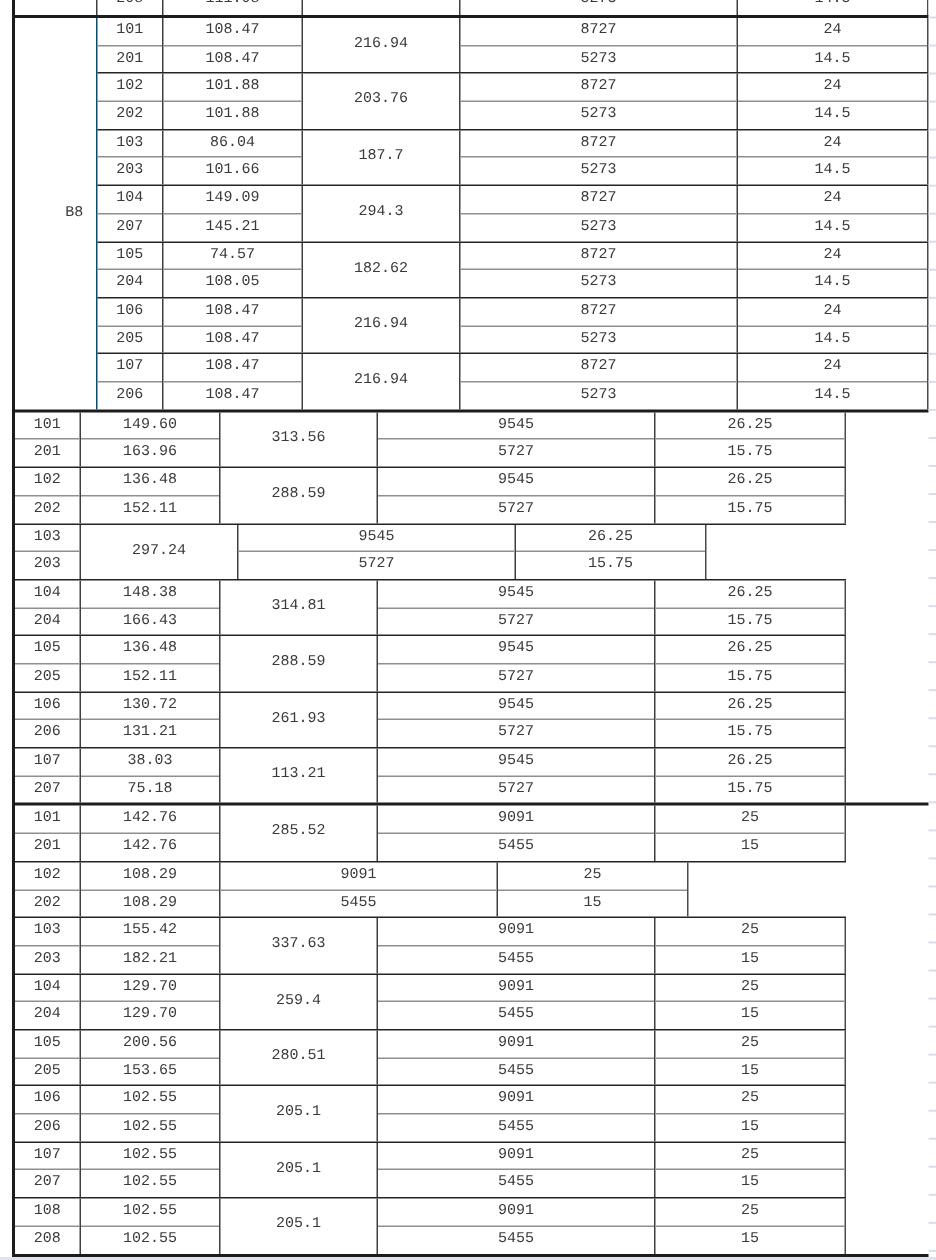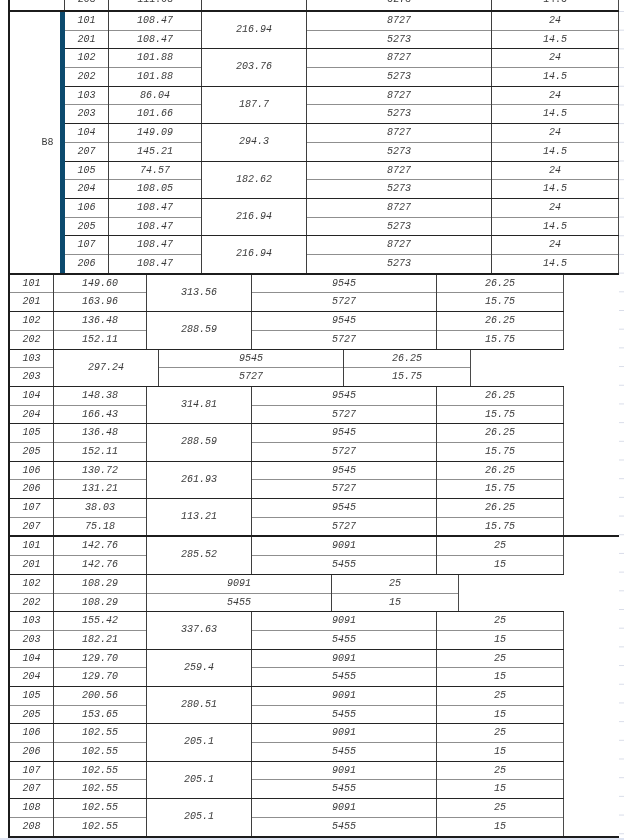--- a/index.html
+++ b/index.html
@@ -9,23 +9,23 @@
   
   .w-group{width:55px;} .w-room{width:44px;} .w-value{width:93px;}
   .w-sum{width:105px;} .w-amount{width:185px;} .w-rate{width:127px;}
 
   .partial-row{display:flex;height:12px;border-bottom:2px solid #1c1c1c;overflow:hidden;box-sizing:border-box;}
   .pcell{box-sizing:border-box;border-right:1px solid #3f3f3f;text-align:center;overflow:hidden;height:10px;}
   .pcell.rate-p{border-right:1.5px solid #4a4a4a;}
   .pcell span{display:block;margin-top:-9px;line-height:18.7px;}
 
   .section{display:flex;border-bottom:2px solid #1c1c1c;}
-  .group-cell{box-sizing:border-box;border-right:5px solid #0c4a6e;display:flex;align-items:center;justify-content:center;padding-left:25px;}
+  .group-cell{box-sizing:border-box;border-right:1px solid #0c4a6e;display:flex;align-items:center;justify-content:center;padding-left:25px;}
   .pairs{width:554px;}
-  .pair{display:flex;border-bottom:1px solid #242424;font-style:italic;}
+  .pair{display:flex;border-bottom:1px solid #242424;}
   .pair:last-child{border-bottom:none;}
   .col{display:flex;flex-direction:column;box-sizing:border-box;border-right:1px solid #3f3f3f;}
   .col.rate{border-right:1.5px solid #4a4a4a;}
   .cell{box-sizing:border-box;height:18.7px;line-height:18.3px;text-align:center;white-space:nowrap;}
   .cell.top{border-bottom:1px solid #8f8f8f;}
   .cell.bot{height:17.7px;line-height:17.4px;}
   .col.sum{justify-content:flex-start;}
   .sum-cell{height:36.4px;line-height:36.4px;text-align:center;}
 
   

